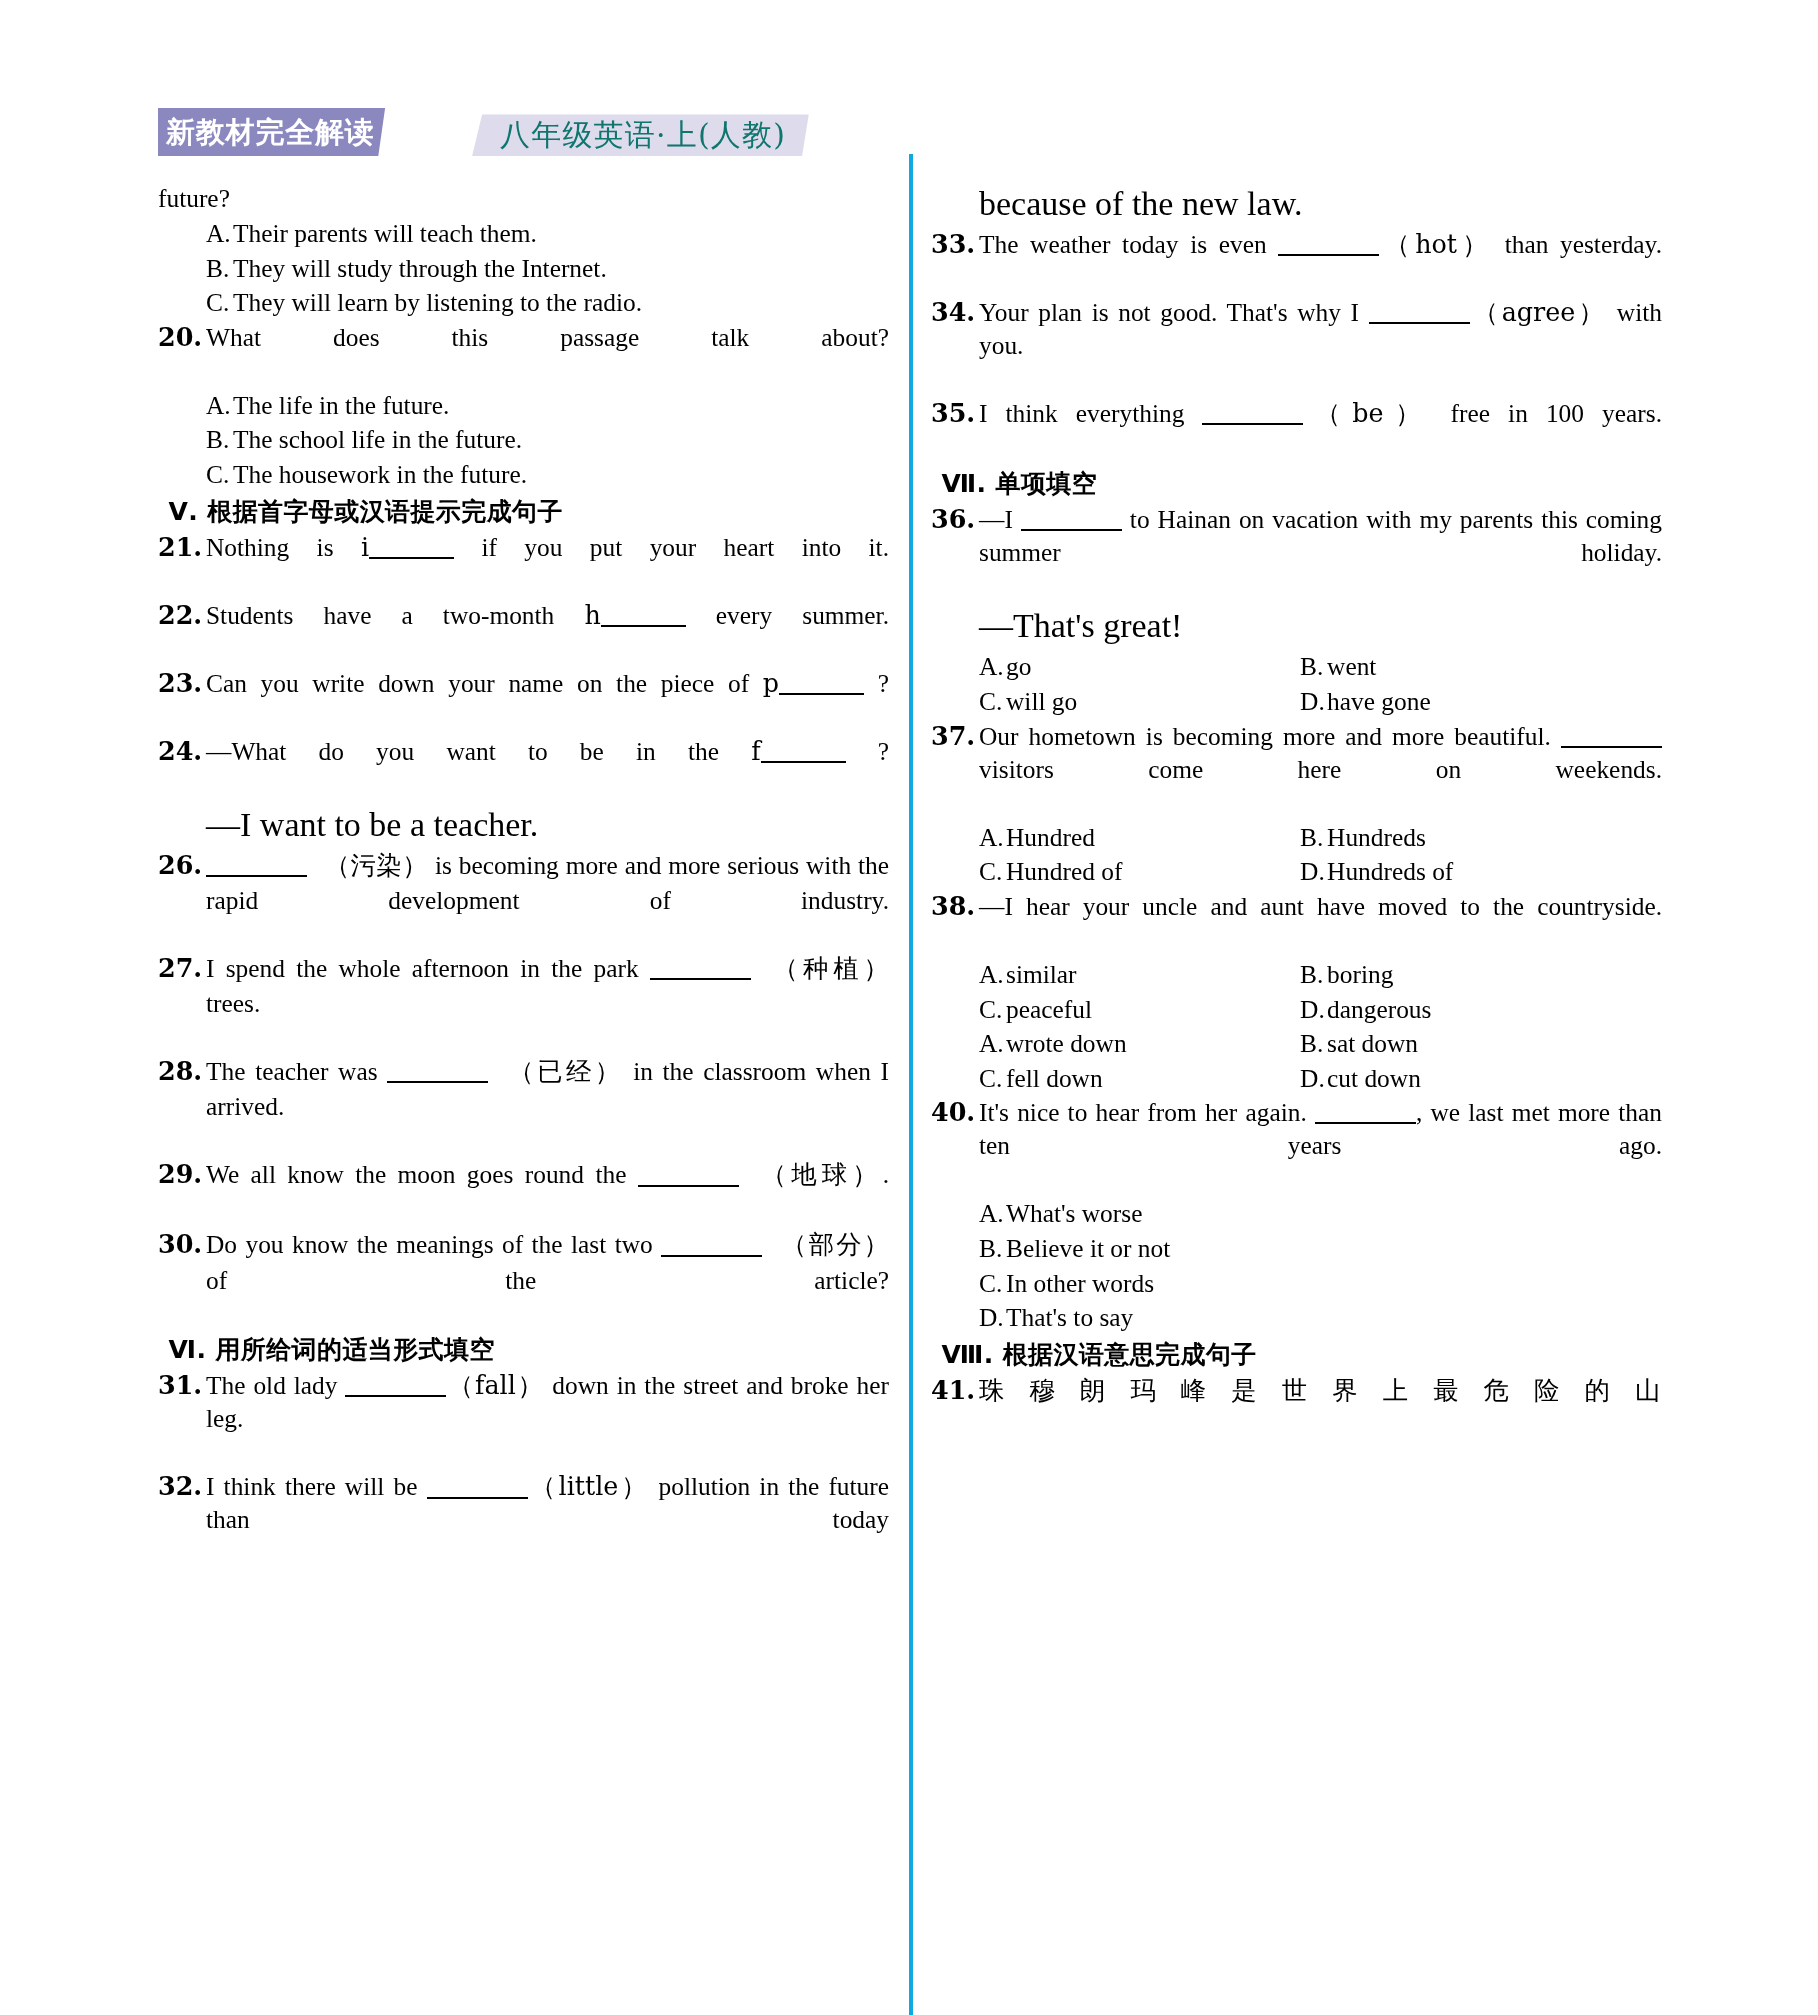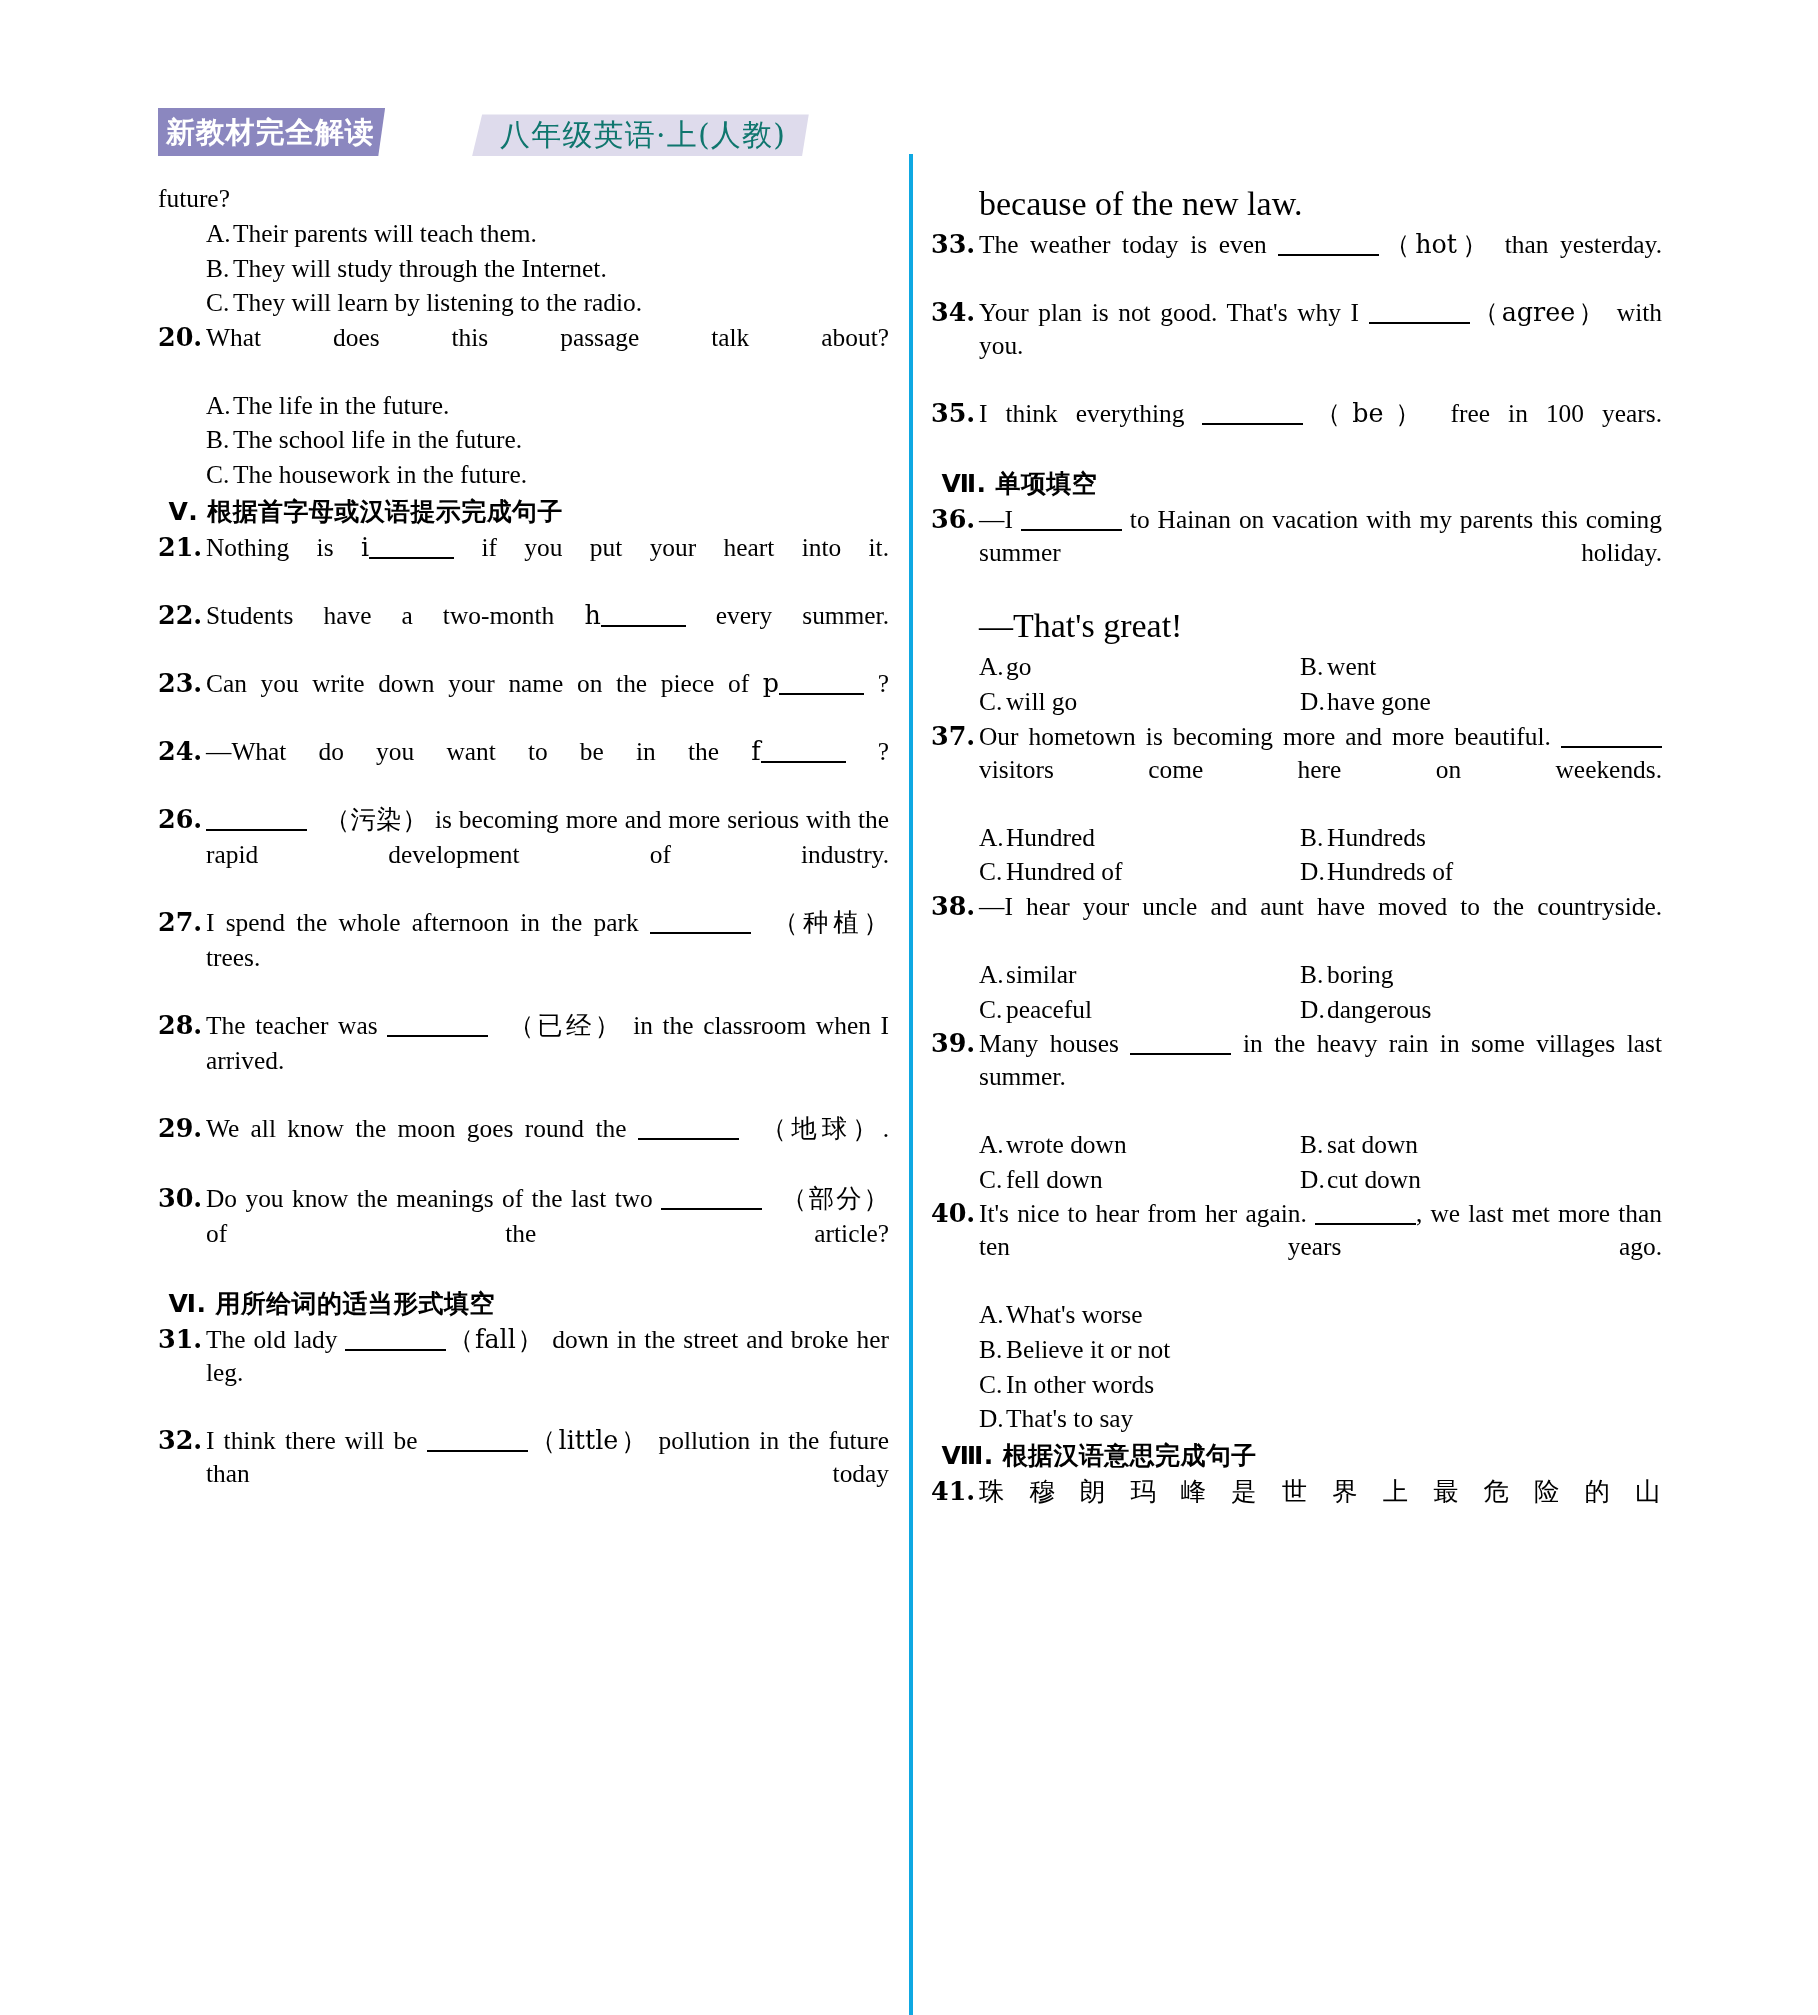--- a/index.html
+++ b/index.html
@@ -266,20 +266,21 @@
 
       <div class="q">
         <span class="num">23.</span>
         <span class="body"><span>Can you write down your name on the piece of </span><span class="cue">p</span><span class="blank blank-m"></span><span> ?</span></span>
       </div>
 
       <div class="q">
         <span class="num">24.</span>
         <span class="body"><span class="dash">—What do you want to be in the </span><span class="cue">f</span><span class="blank blank-m"></span><span> ?</span></span>
       </div>
+      <div class="plain">—I want to be a teacher.</div>
 
 
       <div class="q">
         <span class="num">26.</span>
         <span class="body"><span class="blank blank-l"></span><span class="zh">（污染）</span><span> is becoming more and more serious with the rapid development of industry.</span></span>
       </div>
 
       <div class="q">
         <span class="num">27.</span>
         <span class="body"><span>I spend the whole afternoon in the park </span><span class="blank blank-l"></span><span class="zh">（种植）</span><span> trees.</span></span>
@@ -368,24 +369,20 @@
       </div>
       <div class="choice-row">
         <div class="cell"><span class="lab">A.</span><span>similar</span></div>
         <div class="cell"><span class="lab">B.</span><span>boring</span></div>
       </div>
       <div class="choice-row">
         <div class="cell"><span class="lab">C.</span><span>peaceful</span></div>
         <div class="cell"><span class="lab">D.</span><span>dangerous</span></div>
       </div>
 
-      <div class="q">
-        <span class="num">39.</span>
-        <span class="body"><span>Many houses </span><span class="blank blank-l"></span><span> in the heavy rain in some villages last summer.</span></span>
-      </div>
       <div class="choice-row">
         <div class="cell"><span class="lab">A.</span><span>wrote down</span></div>
         <div class="cell"><span class="lab">B.</span><span>sat down</span></div>
       </div>
       <div class="choice-row">
         <div class="cell"><span class="lab">C.</span><span>fell down</span></div>
         <div class="cell"><span class="lab">D.</span><span>cut down</span></div>
       </div>
 
       <div class="q">

